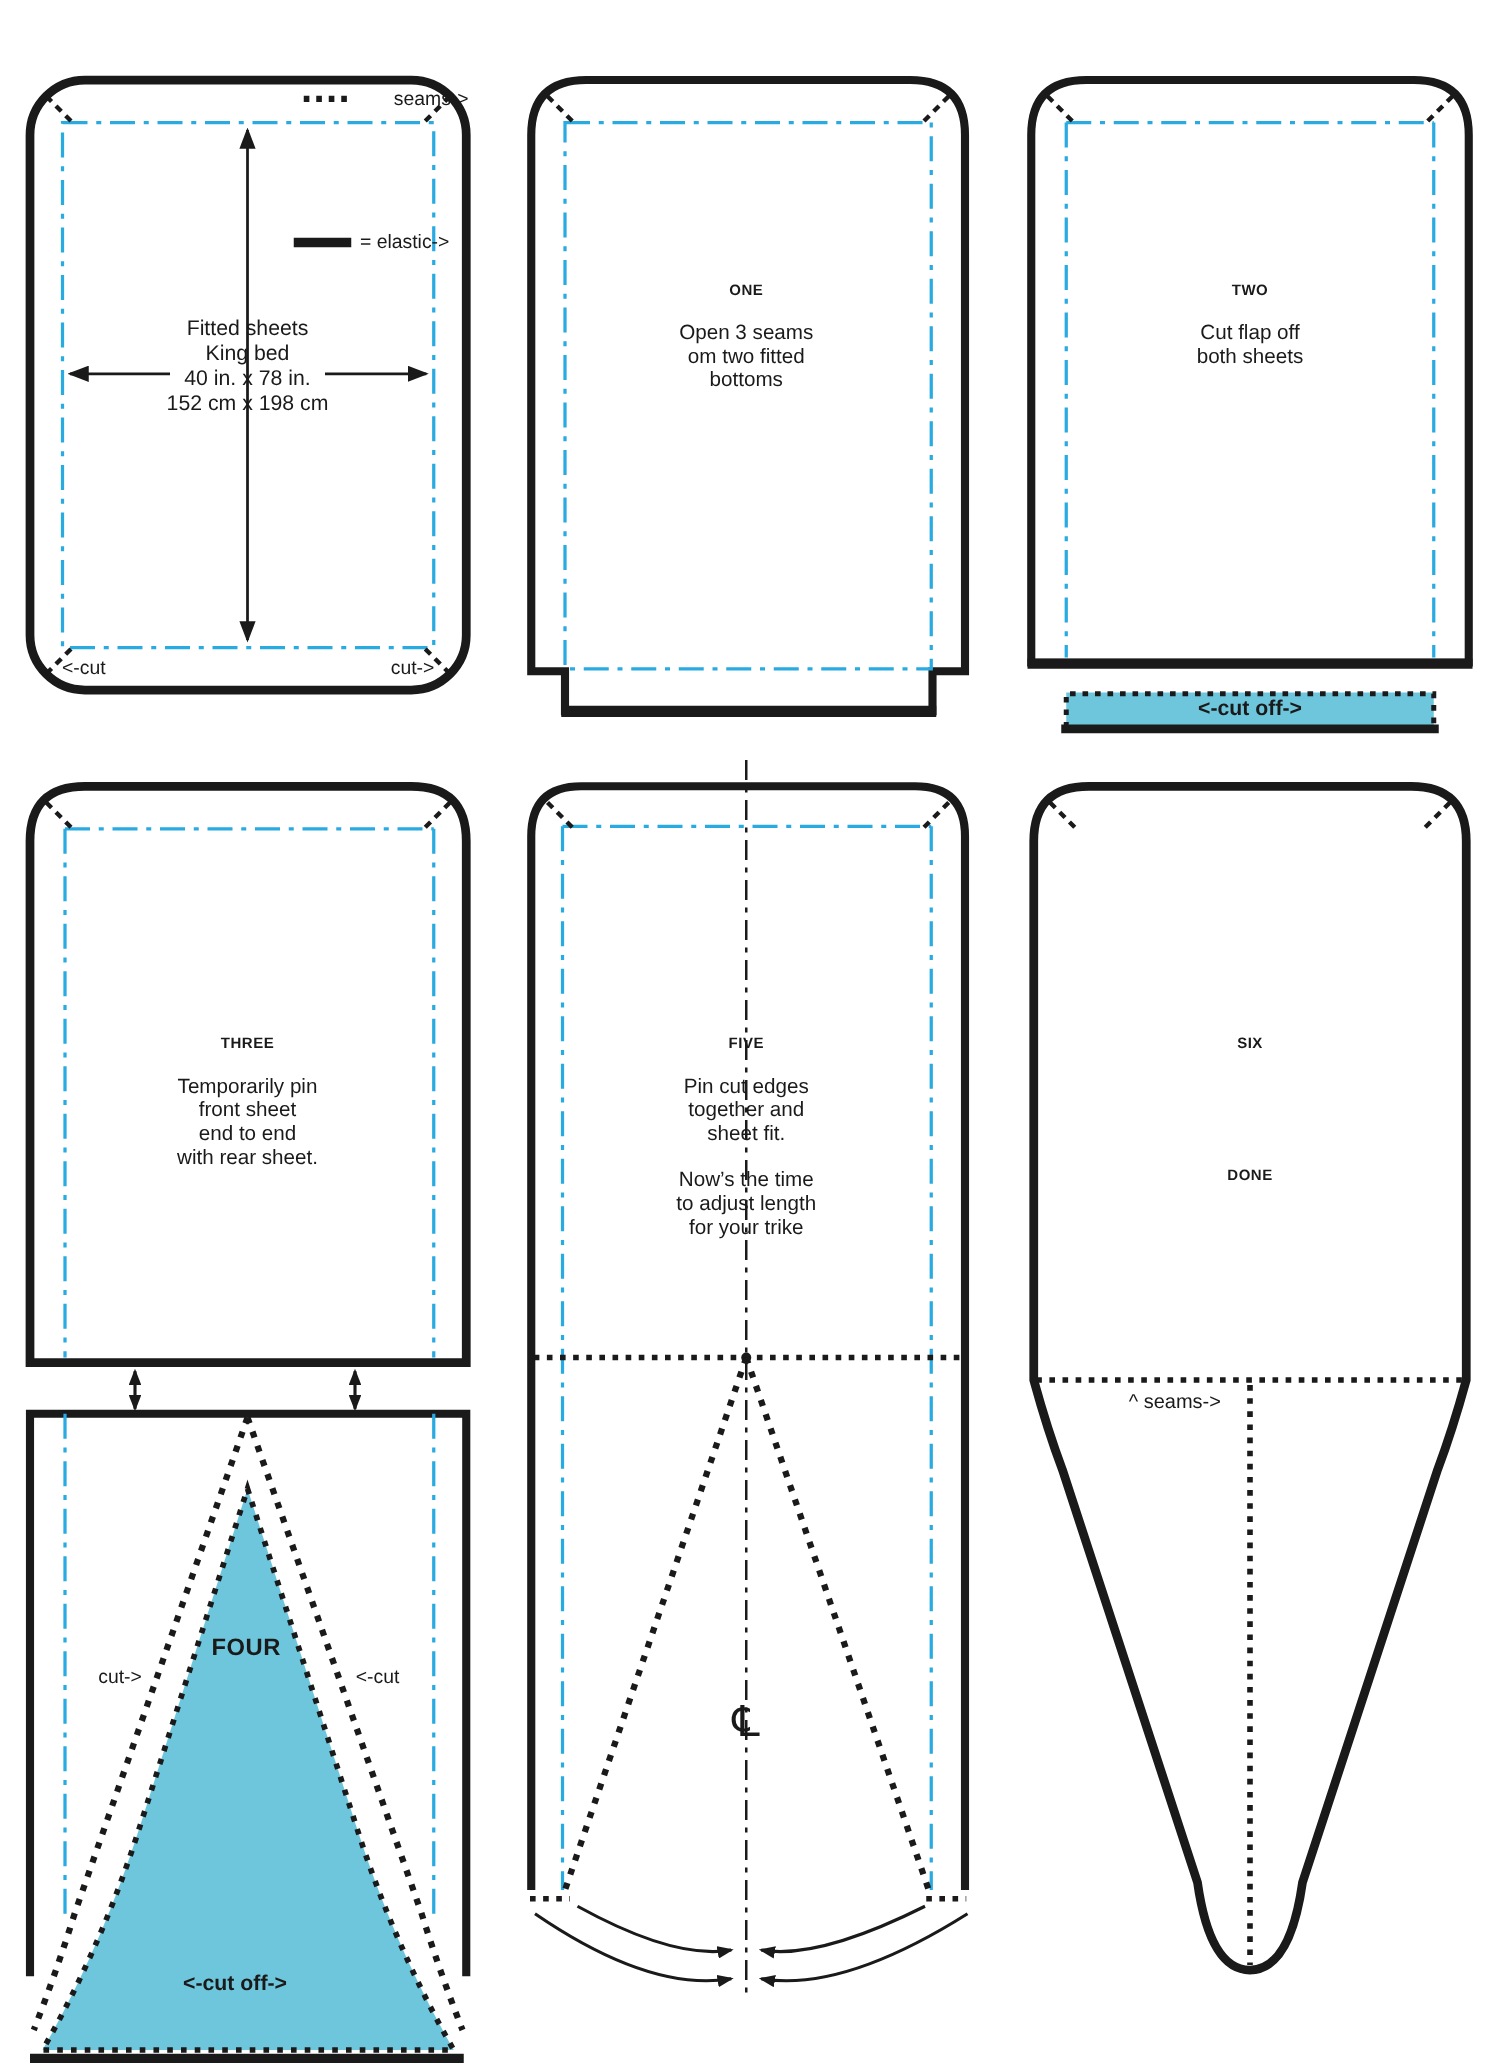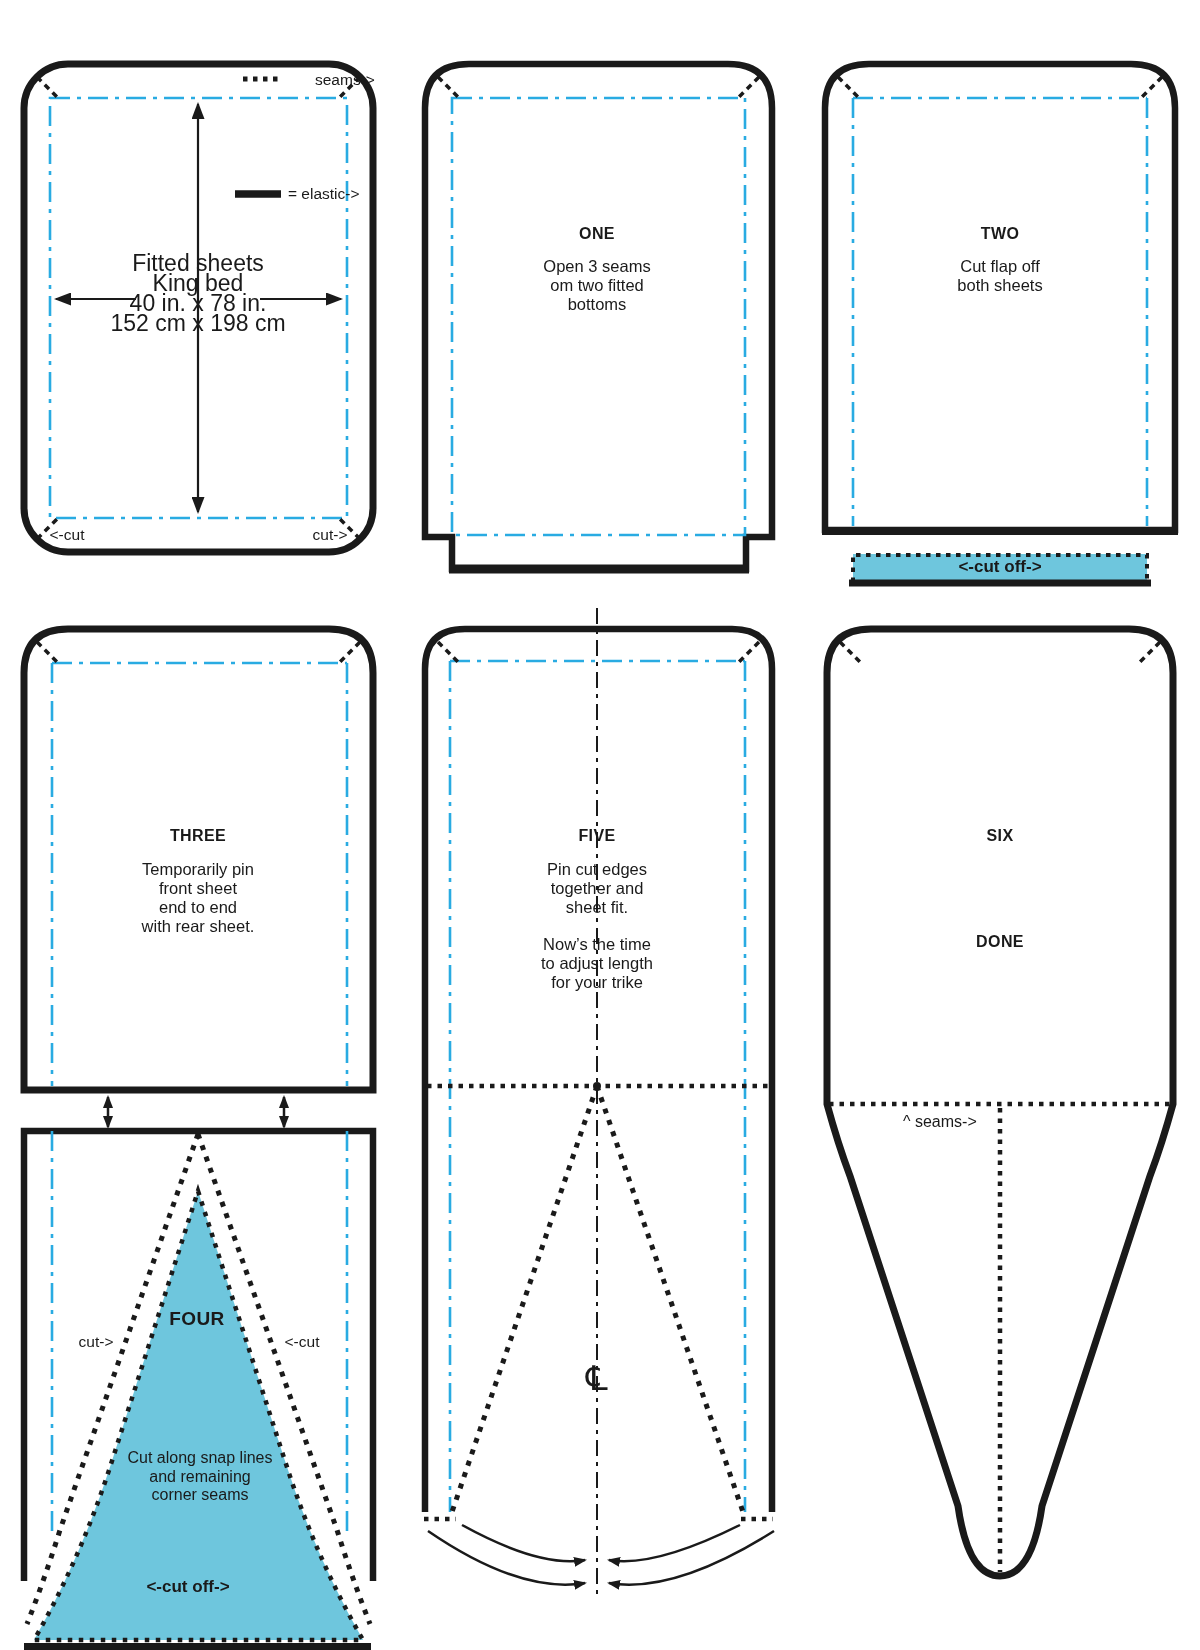--- a/index.html
+++ b/index.html
@@ -8,24 +8,24 @@
     --cyan-fill:#6ec6dd;
   }
   html,body{margin:0;padding:0;background:#fff;}
   .canvas{
     position:relative;width:1200px;height:1650px;background:#ffffff;
     font-family:"Liberation Sans", sans-serif;color:var(--ink);overflow:hidden;margin-top:36px;
   }
   svg.art{position:absolute;left:0;top:0;width:1200px;height:1650px;}
   .t{position:absolute;font-weight:500;white-space:nowrap;}
   .ctr{transform:translateX(-50%);text-align:center;}
-  .ttl{font-size:16px;font-weight:700;letter-spacing:.4px;}
+  .ttl{font-size:12px;font-weight:700;letter-spacing:.4px;}
   .b16{font-size:16.5px;line-height:19px;}
   .b16s{font-size:16px;line-height:18.5px;}
-  .k17{font-size:23px;line-height:20px;}
+  .k17{font-size:17px;line-height:20px;}
   .lab{font-size:15.5px;}
   .lab17{font-size:17px;font-weight:600;}
   .clsym{font-family:"DejaVu Sans", sans-serif;font-size:34px;line-height:36px;font-weight:400;}
 </style>
 </head>
 <body>
 
 <div class="canvas">
 
   <svg class="art" viewBox="0 0 1200 1650" aria-hidden="true">
@@ -178,25 +178,20 @@
 
   <div class="t ctr ttl" style="left:198px;top:791px;">THREE</div>
   <div class="t ctr b16" style="left:198px;top:824px;">
     <div>Temporarily pin</div>
     <div>front sheet</div>
     <div>end to end</div>
     <div>with rear sheet.</div>
   </div>
 
   <div class="t ctr ttl" style="left:197px;top:1272px;font-size:19px;">FOUR</div>
-  <div class="t ctr b16s" style="left:200px;top:1413px;">
-    <div>Cut along snap lines</div>
-    <div>and remaining</div>
-    <div>corner seams</div>
-  </div>
   <div class="t ctr lab" style="left:96px;top:1297px;">cut-&gt;</div>
   <div class="t ctr lab" style="left:302px;top:1297px;">&lt;-cut</div>
   <div class="t ctr lab17" style="left:188px;top:1541px;">&lt;-cut off-&gt;</div>
 
   <div class="t ctr ttl" style="left:597px;top:791px;">FIVE</div>
   <div class="t ctr b16" style="left:597px;top:824px;">
     <div>Pin cut edges</div>
     <div>together and</div>
     <div>sheet fit.</div>
   </div>

